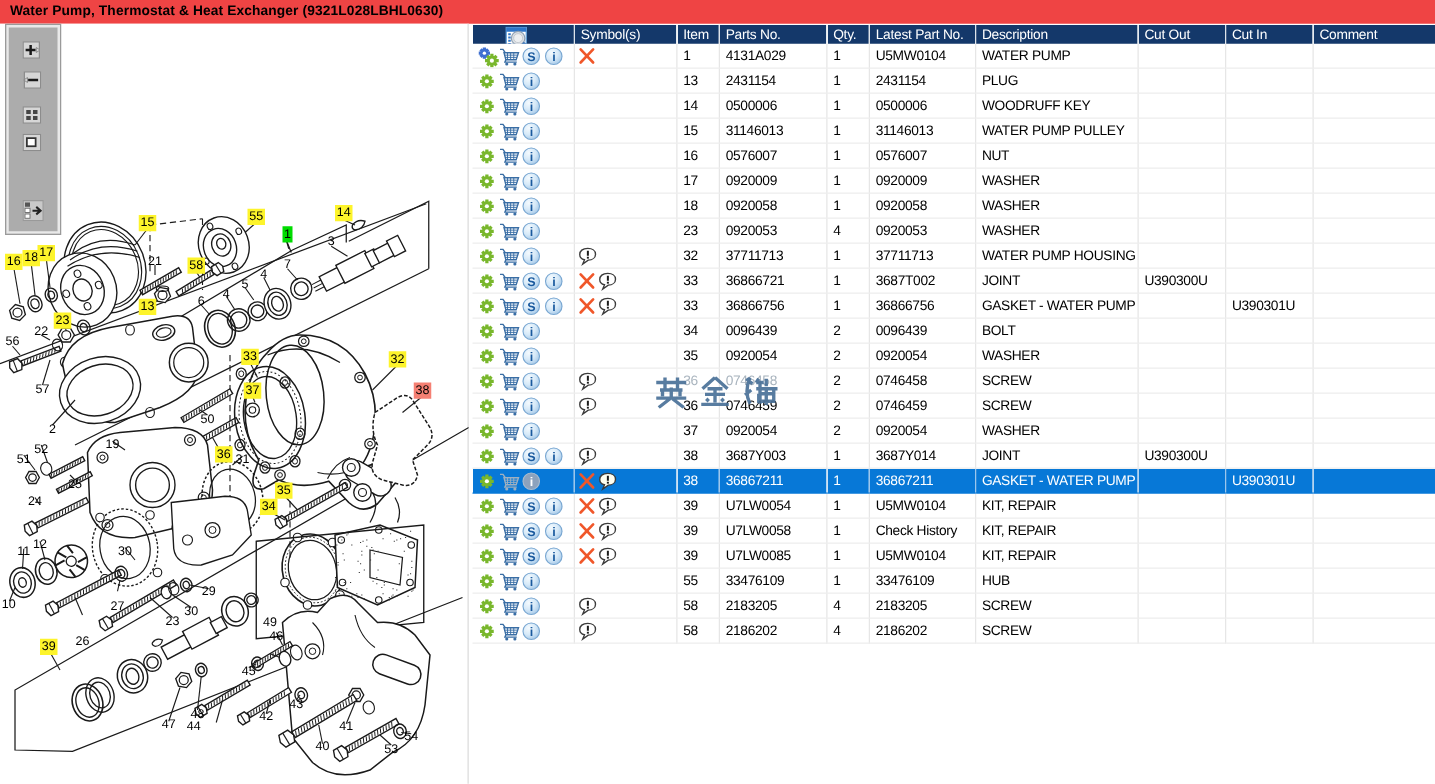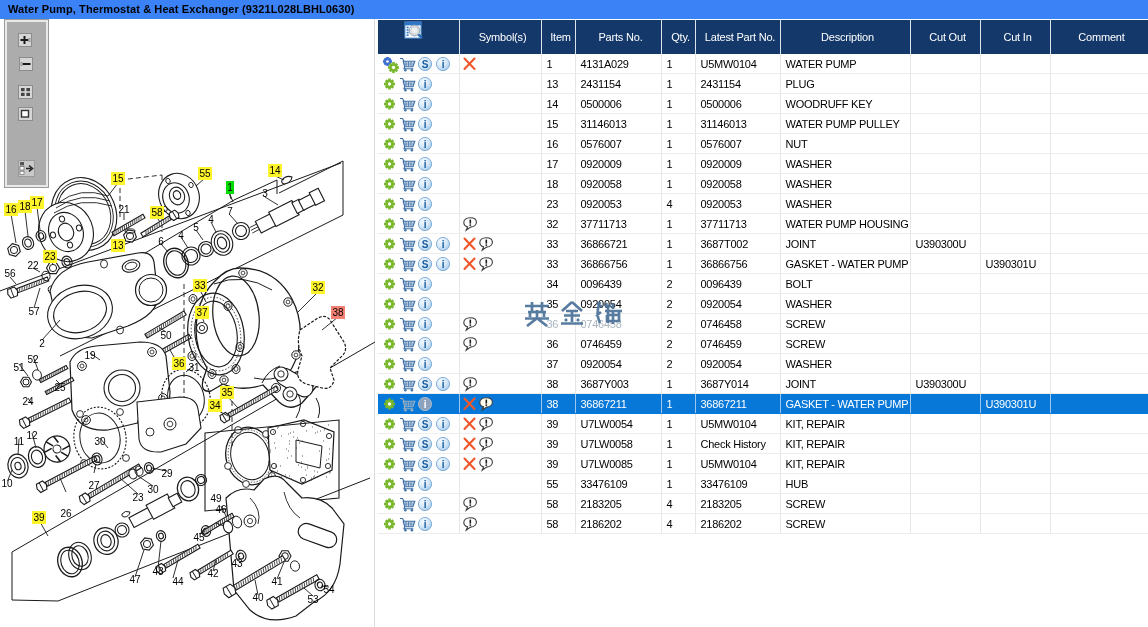--- a/index.html
+++ b/index.html
@@ -1,27 +1,27 @@
 <!DOCTYPE html>
 <html><head><meta charset="utf-8"><style>
 *{margin:0;padding:0;box-sizing:border-box}
 html,body{width:1148px;height:627px;overflow:hidden;background:#fff;
  font-family:"Liberation Sans",sans-serif}
-#titlebar{position:absolute;left:0;top:0;width:1148px;height:19px;background:#3b82f6}
+#titlebar{position:absolute;left:0;top:0;width:1148px;height:19px;background:#ef4444}
 #titlebar span{position:absolute;left:8px;top:3px;font-size:11px;font-weight:bold;color:#000;letter-spacing:0.1px}
 #diag{position:absolute;left:0;top:19px;width:375px;height:608px;background:#fff;border-right:1px solid #DCDCDC}
 #tb{position:absolute;left:5px;top:1px;width:43px;height:167px;background:#ACACAC;border:2px solid #E9E9E9;outline:1px solid #9a9a9a}
 .tbtn{position:absolute;left:11px;width:17px;height:16px}
 #dsvg{position:absolute;left:0;top:0}
 .lb,.pl{position:absolute;font-size:10px;line-height:13px;height:13px;text-align:center;color:#000}
 .pl{background:transparent}
 #wrap{position:absolute;left:378px;top:20px;width:770px}
 table{border-collapse:collapse;table-layout:fixed;width:770px;font-size:11px}
 td,th{overflow:hidden;white-space:nowrap;padding:0}
-thead th{background:#14386A;color:#fff;font-weight:normal;text-align:center;height:34px;
+thead th{background:#14386A;color:#fff;font-weight:normal;text-align:left;height:15px;
  font-size:11px;padding-left:5px;border-right:1px solid #DDE3EA;letter-spacing:-0.2px}
 tbody td{height:19px;border-right:1px solid #E6E6E6;border-bottom:1px solid #EDEDED;
  padding-left:5px;color:#000;letter-spacing:-0.25px}
 td.c0,td.c1{padding:0}
 .rel{position:relative;width:100%;height:19px}
 tr.sel td{background:#0778D7;color:#fff;border-right:1px solid #9CC6EC;border-bottom:1px solid #0778D7}
 #wm{position:absolute;left:524px;top:301px;z-index:5}
 </style></head><body>
 <div id="titlebar">
     <span>Water Pump, Thermostat &amp; Heat Exchanger (9321L028LBHL0630)</span>
@@ -431,21 +431,21 @@
     <div class="pl" style="left:59px;top:488px;width:14px">26</div>
     <div class="pl" style="left:87px;top:460px;width:14px">27</div>
     <div class="pl" style="left:131px;top:472px;width:14px">23</div>
     <div class="pl" style="left:146px;top:464px;width:14px">30</div>
     <div class="pl" style="left:160px;top:448px;width:14px">29</div>
     <div class="pl" style="left:214px;top:484px;width:14px">46</div>
     <div class="pl" style="left:209px;top:473px;width:14px">49</div>
     <div class="pl" style="left:192px;top:512px;width:14px">45</div>
     <div class="pl" style="left:128px;top:554px;width:14px">47</div>
     <div class="pl" style="left:151px;top:546px;width:14px">48</div>
-    <div class="pl" style="left:171px;top:556px;width:14px">44</div>
+    <div class="pl" style="left:148px;top:556px;width:14px">44</div>
     <div class="pl" style="left:206px;top:548px;width:14px">42</div>
     <div class="pl" style="left:230px;top:538px;width:14px">43</div>
     <div class="pl" style="left:270px;top:556px;width:14px">41</div>
     <div class="pl" style="left:251px;top:572px;width:14px">40</div>
     <div class="pl" style="left:306px;top:574px;width:14px">53</div>
     <div class="pl" style="left:322px;top:564px;width:14px">54</div>
 <div id="tb">
       <div class="tbtn" style="top:11px"><svg width="15" height="14">
           <rect x="0.5" y="0.5" width="13" height="13" fill="#D6D6D6" stroke="#8C8C8C"></rect>
           <path d="M6.5,3 V11 M2.5,7 H10.5" stroke="#1a1a1a" stroke-width="2"></path>

